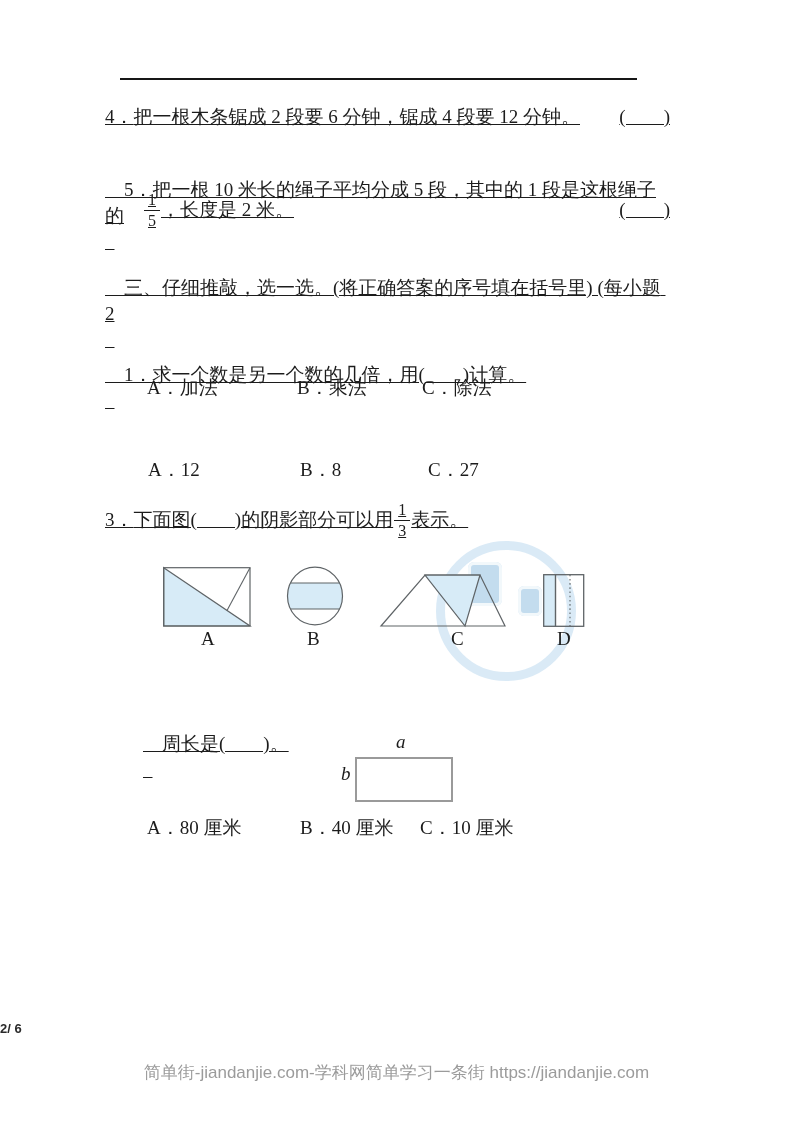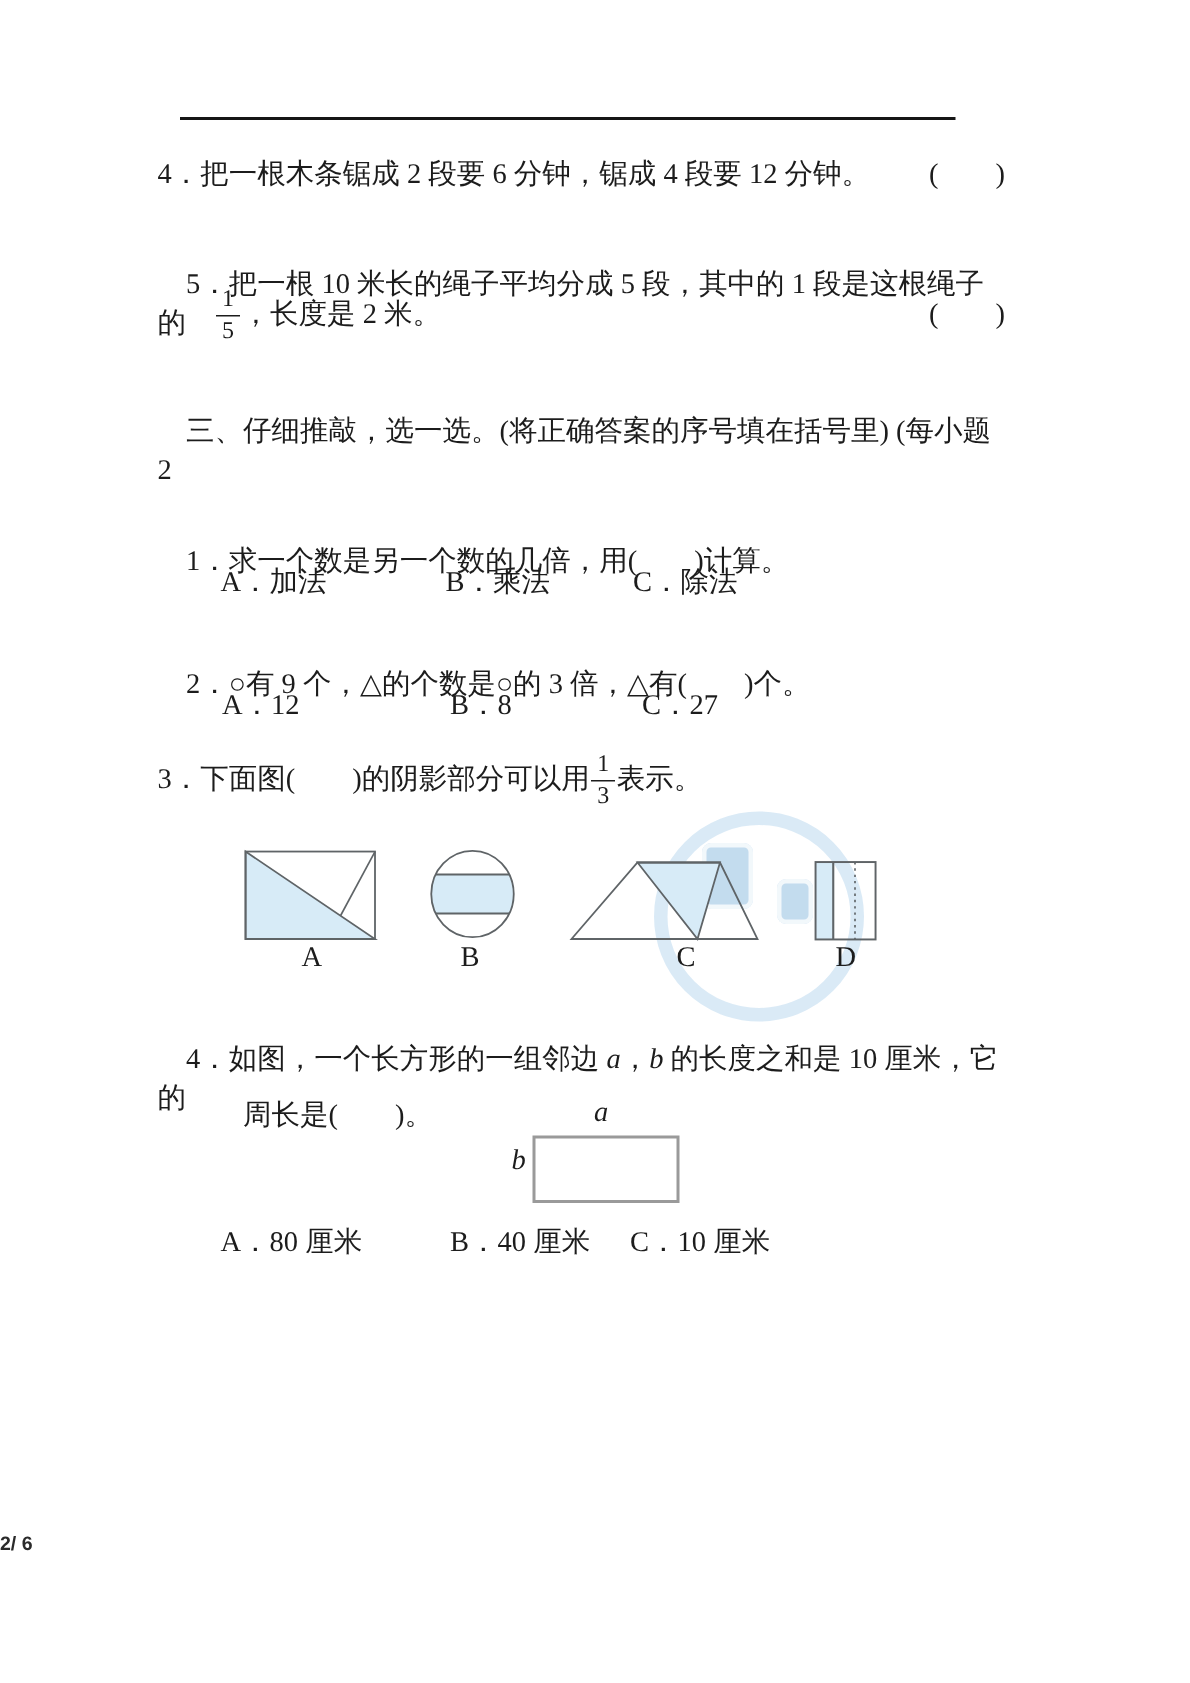--- a/index.html
+++ b/index.html
@@ -3,21 +3,21 @@
 <meta charset="utf-8">
 <style>
   html,body{margin:0;padding:0;background:#ffffff;}
   #page{
     position:relative; width:793px; height:1122px; background:#fff;
     overflow:hidden;
     font-family:"Liberation Serif","DejaVu Serif",serif;
     color:#1c1c1c; font-size:19px;
   }
   .abs{position:absolute;}
-  .row{position:absolute; left:105px; width:565px; white-space:pre-wrap; line-height:26px;}
+  .row{position:absolute; left:105px; width:565px; white-space:pre-wrap; line-height:26px;text-decoration:underline;}
   .judge{display:flex; justify-content:space-between;}
   .bracket{white-space:pre;}
   .indent{left:143px; width:527px;}
   .fracrow{display:flex; align-items:center;}
   .frac{display:inline-flex; flex-direction:column; align-items:center; line-height:1; font-size:16px; vertical-align:middle; margin:0 1px;}
   .frac .num{padding:0 4px 2px;}
   .frac .den{border-top:1.6px solid #1c1c1c; padding:2px 4px 0;}
   .optrow{position:absolute; left:0; width:661px; height:26px;}
   .opt{position:absolute; white-space:pre;}
   .figlabel{position:absolute; font-size:19px;}
@@ -66,23 +66,20 @@
 
   <div class="row" style="top:336px">
     <span><span>1．</span><span>求一个数是另一个数的几倍，用(　　)计算。</span></span>
   </div>
   <div class="optrow" style="top:375px">
     <span class="opt" style="left:147px">A．加法</span>
     <span class="opt" style="left:297px">B．乘法</span>
     <span class="opt" style="left:422px">C．除法</span>
   </div>
 
-  <div class="row" style="top:418px">
-    <span><span>2．</span><span>○有 9 个，△的个数是○的 3 倍，△有(　　)个。</span></span>
-  </div>
   <div class="optrow" style="top:457px">
     <span class="opt" style="left:148px">A．12</span>
     <span class="opt" style="left:300px">B．8</span>
     <span class="opt" style="left:428px">C．27</span>
   </div>
 
   <div class="row fracrow" style="top:496px; height:48px">
     <span>3．</span><span>下面图(　　)的阴影部分可以用</span><span class="frac"><span class="num">1</span><span class="den">3</span></span><span>表示。</span>
   </div>
 
@@ -118,32 +115,30 @@
     <rect x="0.7" y="0.7" width="40" height="51.6" fill="none" stroke="var(--stroke)" stroke-width="1.3"></rect>
     <line x1="12.5" y1="0.7" x2="12.5" y2="52.3" stroke="var(--stroke)" stroke-width="1.4"></line>
     <line x1="27" y1="0.7" x2="27" y2="52.3" stroke="var(--stroke)" stroke-width="1.1" stroke-dasharray="1.6,2.6"></line>
   </svg>
 
   <span class="figlabel" style="left:201px; top:628px">A</span>
   <span class="figlabel" style="left:307px; top:628px">B</span>
   <span class="figlabel" style="left:451px; top:628px">C</span>
   <span class="figlabel" style="left:557px; top:628px">D</span>
 
-  <div class="row" style="top:668px">
-    <span><span>4．</span><span>如图，一个长方形的一组邻边 </span><span class="ivar">a</span><span>，</span><span class="ivar">b</span><span> 的长度之和是 10 厘米，它的</span></span>
-  </div>
   <div class="row indent" style="top:705px">
     <span>周长是(　　)。</span>
   </div>
 
   <span class="ivar abs" style="left:396px; top:731px">a</span>
   <div class="qrect"></div>
   <span class="ivar abs" style="left:341px; top:763px">b</span>
 
   <div class="optrow" style="top:815px">
     <span class="opt" style="left:147px">A．80 厘米</span>
     <span class="opt" style="left:300px">B．40 厘米</span>
     <span class="opt" style="left:420px">C．10 厘米</span>
   </div>
 
   <div class="pagenum">2/ 6</div>
+  <div class="siteline">简单街-jiandanjie.com-学科网简单学习一条街 https://jiandanjie.com</div>
 
 </div>
 
 </body></html>

